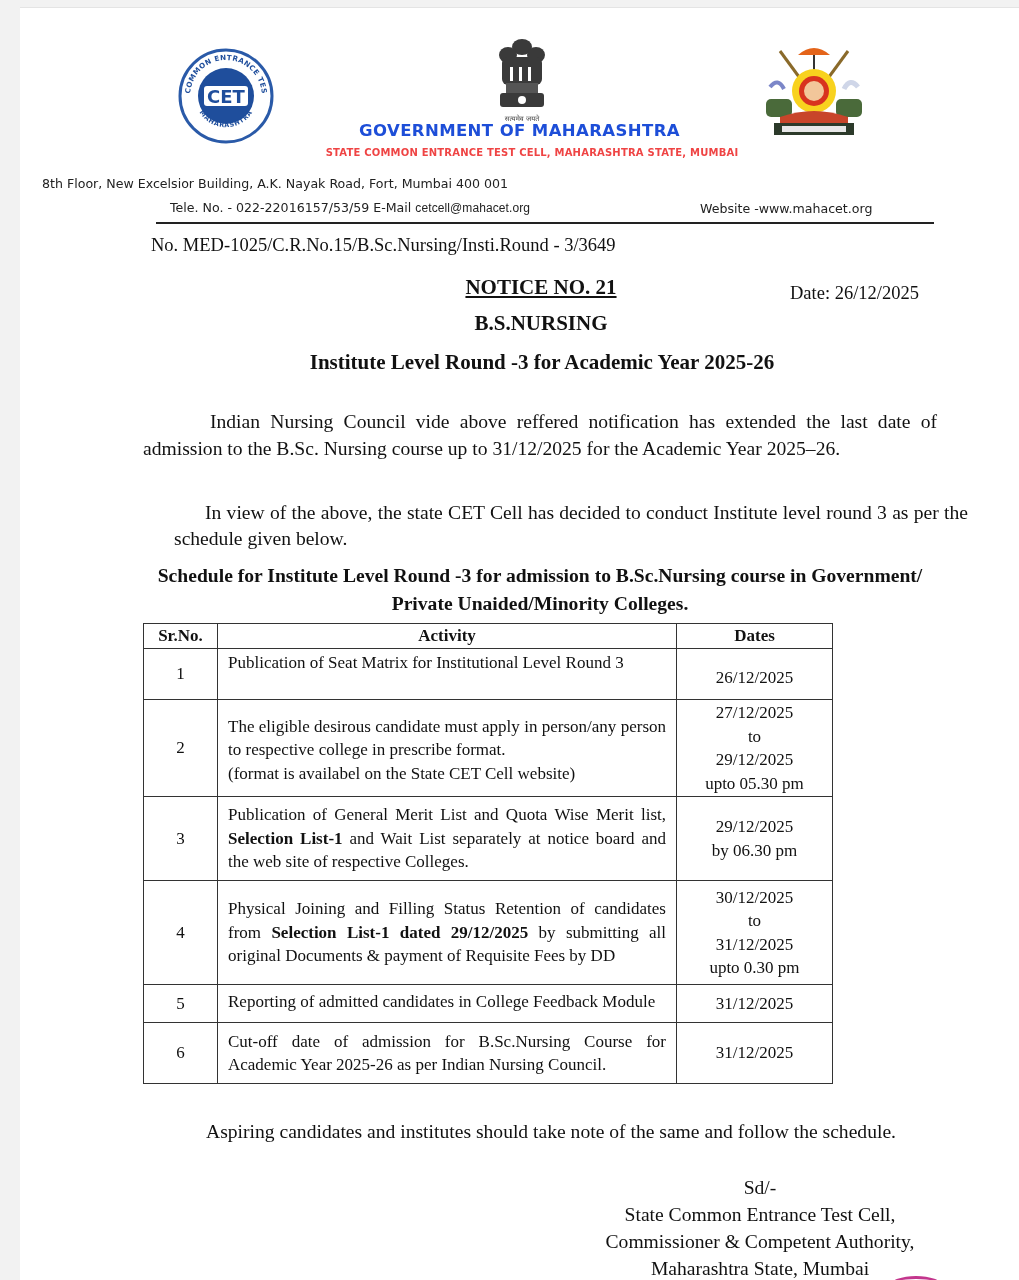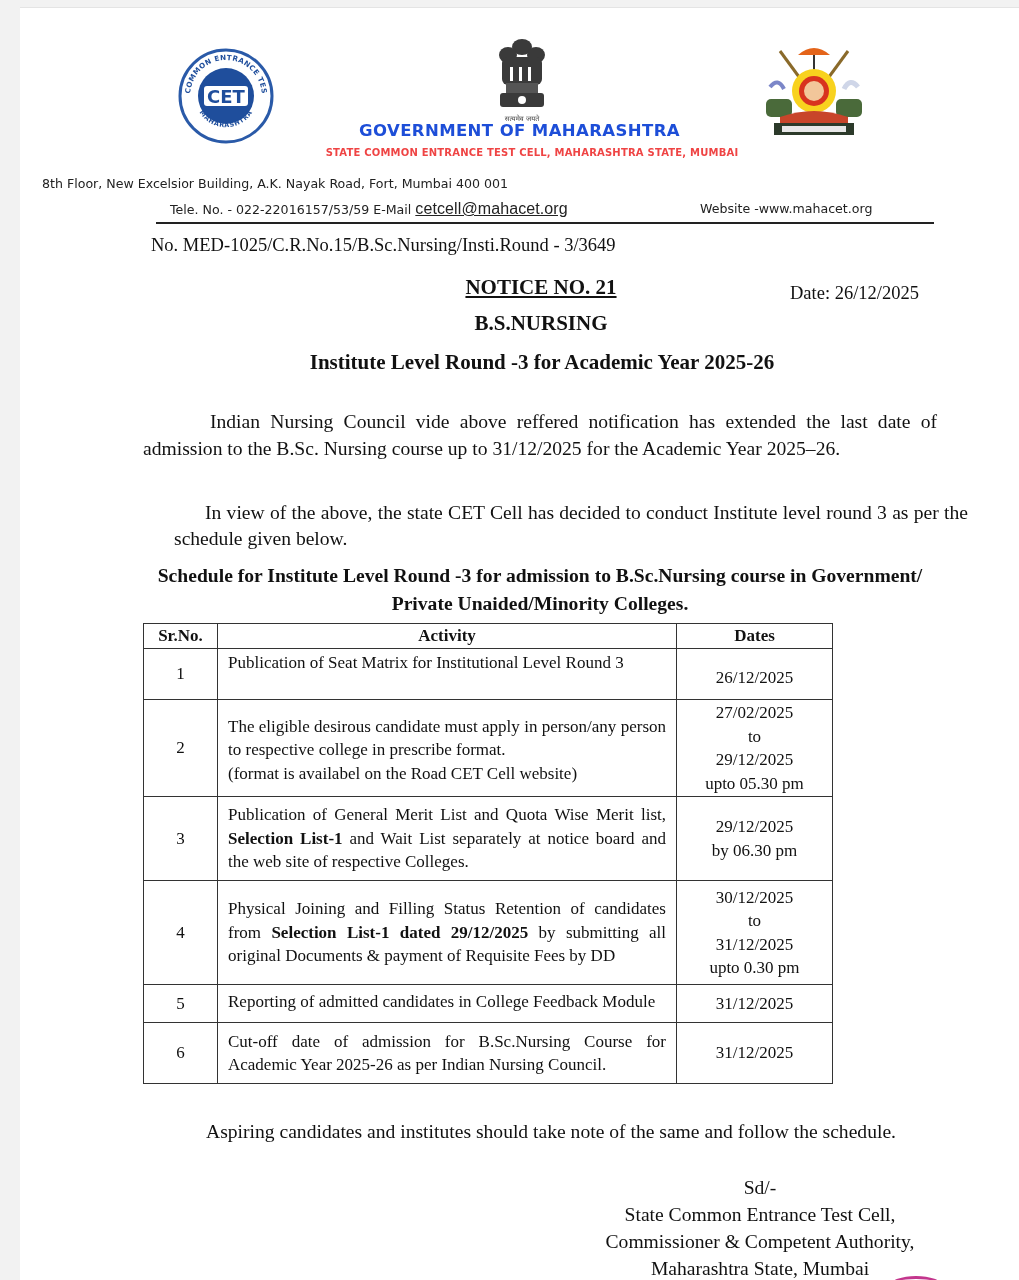--- a/index.html
+++ b/index.html
@@ -34,21 +34,21 @@
   }
   .lh-addr {
     left: 0; width: 999px; top: 168px; padding-left: 22px; box-sizing: border-box; text-align: left;
     font-family: "DejaVu Sans", sans-serif; font-size: 12.6px; color: #222;
   }
   .lh-contact {
     left: 150px; top: 192px; width: 730px;
     font-family: "DejaVu Sans", sans-serif; font-size: 12.6px; color: #222;
     white-space: nowrap;
   }
-  .lh-contact .mail { font-family: "Liberation Sans", sans-serif; font-size: 16px; letter-spacing: 0.1px; text-decoration: underline; }
+  .lh-contact .mail { font-family: "Liberation Sans", sans-serif; font-size: 12px; letter-spacing: 0.1px; }
   .lh-contact .web { position: absolute; left: 530px; top: 1px; }
   .lh-rule { left: 136px; top: 214px; width: 778px; height: 0; border-top: 2px solid #222; }
 
   
   .ref {
     left: 131px; top: 227px; font-size: 18.5px; white-space: nowrap;
   }
   .date { left: 770px; top: 227px; font-size: 18.5px; white-space: nowrap; margin-top: 48px; }
 
   .notice-no {
@@ -201,24 +201,24 @@
           <div class="inner">Publication of Seat Matrix for Institutional Level Round 3</div>
         </td>
         <td class="dt" style="padding-top:8px;">
           <div>26/12/2025</div>
         </td>
       </tr>
       <tr style="height:96px;">
         <td class="sr">2</td>
         <td class="act mid">
           <div style="padding-top:4px;">The eligible desirous candidate must apply in person/any person to respective college in prescribe format.</div>
-          <div>(format is availabel on the Road CET Cell website)</div>
-        </td>
-        <td class="dt">
-          <div>27/02/2025</div>
+          <div>(format is availabel on the State CET Cell website)</div>
+        </td>
+        <td class="dt">
+          <div>27/12/2025</div>
           <div>to</div>
           <div>29/12/2025</div>
           <div>upto 05.30 pm</div>
         </td>
       </tr>
       <tr style="height:84px;">
         <td class="sr">3</td>
         <td class="act mid">
           <span>Publication of General Merit List and Quota Wise Merit list, </span><b>Selection List-1</b><span> and Wait List separately at notice board and the web site of respective Colleges.</span>
         </td>

